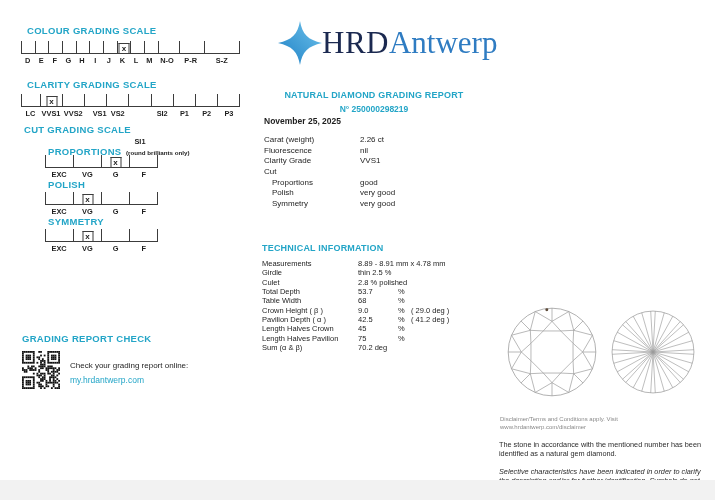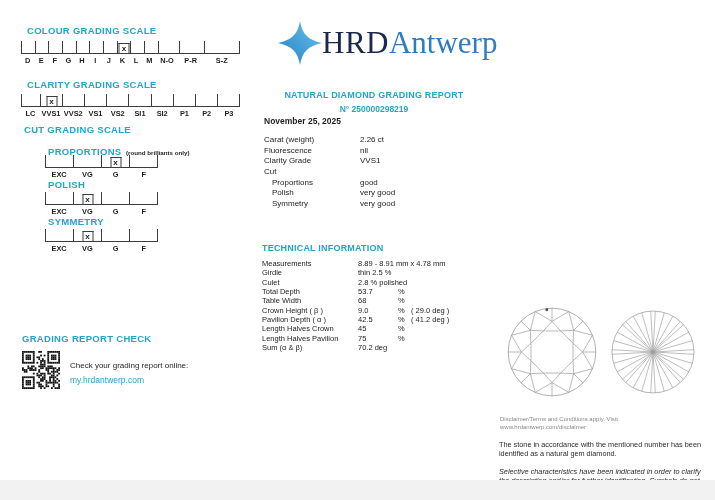--- a/index.html
+++ b/index.html
@@ -93,23 +93,23 @@
         <div class="scale-seg" style="flex: 1 1 0px;"></div>
         <div class="scale-seg" style="flex: 1 1 0px;"></div>
         <div class="scale-seg" style="flex: 1 1 0px;"></div>
         <div class="scale-seg" style="flex: 1 1 0px;"></div>
         <div class="scale-seg last" style="flex: 1 1 0px;"></div>
       </div>
       <div class="scale-labels">
         <div class="scale-label" style="flex: 0.85 1 0px;">LC</div>
         <div class="scale-label" style="flex: 1 1 0px;">VVS1</div>
         <div class="scale-label" style="flex: 1 1 0px;">VVS2</div>
-        <div class="scale-label" style="flex: 1 1 0px;">VS1</div>
+        <div class="scale-label" style="flex: 1 1 0px; text-align: right;">VS1</div>
         <div class="scale-label" style="flex: 1 1 0px;">VS2</div>
-        <div class="scale-label" style="flex: 1 1 0px;">SI1</div>
+        <div class="scale-label" style="flex: 1 1 0px; margin-top: 28px;">SI1</div>
         <div class="scale-label" style="flex: 1 1 0px;">SI2</div>
         <div class="scale-label" style="flex: 1 1 0px;">P1</div>
         <div class="scale-label" style="flex: 1 1 0px;">P2</div>
         <div class="scale-label" style="flex: 1 1 0px;">P3</div>
       </div>
     </div>
 
   <div class="abs h1 teal" style="left:24px;top:124px">CUT GRADING SCALE</div>
 
   <div class="abs" style="left:48px;top:141px">

